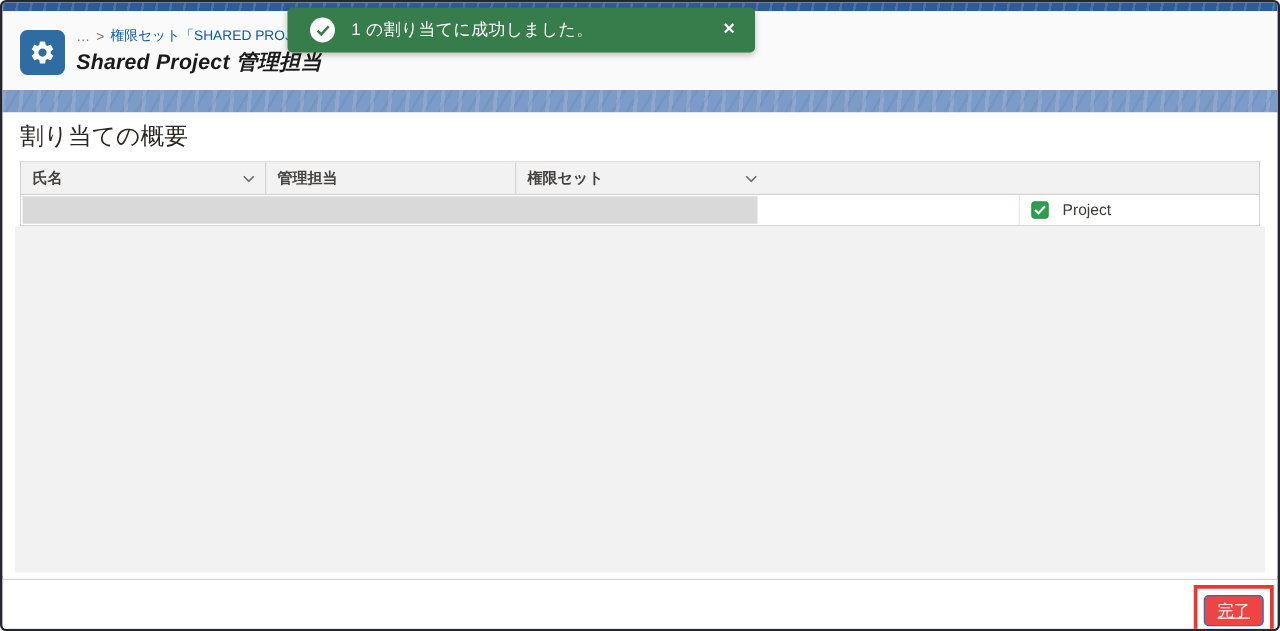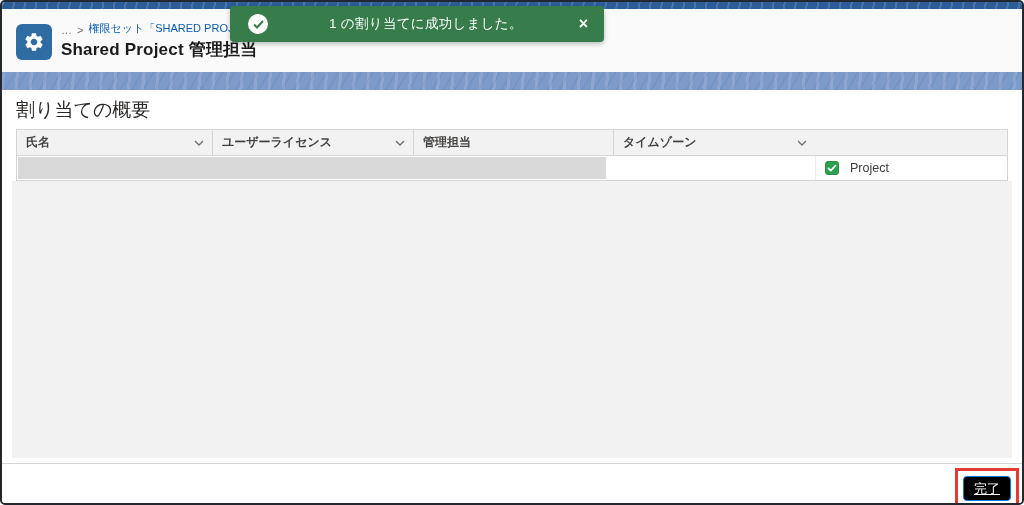--- a/index.html
+++ b/index.html
@@ -38,21 +38,21 @@
   }
   .header-text { margin-left: 9px; }
   .breadcrumb {
     font-size: 11px; color: #706e6b;
     display: flex; align-items: flex-end; gap: 5px;
     margin-bottom: 2px; white-space: nowrap;
   }
   .breadcrumb .crumb-link { color: #0b5cab; text-decoration: none; cursor: pointer; }
   .page-title {
     font-size: 17px; font-weight: bold; color: #1b1b1b;
-    letter-spacing: 0.2px; white-space: nowrap;
+    letter-spacing: 0.2px; white-space: nowrap; font-style: italic;
   }
   
   .strip-mid {
     position: absolute; left: 0; right: 0; top: 70px; height: 18px;
     background: #7d9bc9;
     background-image:
       repeating-linear-gradient(95deg, rgba(255,255,255,0.12) 0 3px, rgba(255,255,255,0) 3px 14px),
       repeating-linear-gradient(-60deg, rgba(60,90,140,0.10) 0 2px, rgba(255,255,255,0) 2px 10px);
   }
   
@@ -107,42 +107,41 @@
   
   .footer {
     position: absolute; left: 0; right: 0; bottom: 0; height: 40px;
     background: #ffffff;
     border-top: 1px solid #d8d6d4;
     display: flex; justify-content: flex-end; align-items: center;
     padding-right: 11px;
   }
   .done-btn {
     width: 48px; height: 25px; margin-top: 10px;
-    background: #000000; color: #ffffff;
+    background: #ef4444; color: #ffffff;
     border: 1px solid #0b76d3; border-radius: 4px;
     font-size: 13px; font-family: inherit;
     cursor: pointer; line-height: 1; text-decoration: underline;
   }
   .annotation-box {
     position: absolute; left: 953px; top: 466px;
     width: 64px; height: 42px;
     border: 3px solid #e53935;
     pointer-events: none; z-index: 6;
   }
   
   .toast {
     position: absolute; left: 228px; top: 4px;
     width: 374px; height: 36px;
     background: #377d4b;
     border-radius: 4px;
     box-shadow: 0 2px 5px rgba(0,0,0,0.25);
     display: flex; align-items: center;
     padding: 0 14px 0 18px;
     z-index: 10;
-    gap: 48px;
   }
   .toast-check {
     width: 20px; height: 20px; border-radius: 50%;
     background: #ffffff;
     display: flex; align-items: center; justify-content: center;
     flex: 0 0 auto;
   }
   .toast-msg {
     color: #ffffff; font-size: 13.5px; margin-left: 13px;
     white-space: nowrap; letter-spacing: 0.3px;
@@ -186,33 +185,25 @@
     <div class="assign-table">
       <div class="thead-row">
         <div class="th col-1">
           <span class="th-label">氏名</span>
           <span class="chevron">
             <svg width="10" height="6" viewBox="0 0 10 6">
                 <path d="M1 1 L5 5 L9 1" stroke="#706e6b" stroke-width="1.3" fill="none"></path>
               </svg>
           </span>
         </div>
-        <div class="th col-2">
-          <span class="th-label">ユーザーライセンス</span>
-          <span class="chevron">
-            <svg width="10" height="6" viewBox="0 0 10 6">
-                <path d="M1 1 L5 5 L9 1" stroke="#706e6b" stroke-width="1.3" fill="none"></path>
-              </svg>
-          </span>
-        </div>
         <div class="th col-3">
           <span class="th-label">管理担当</span>
         </div>
         <div class="th col-4">
-          <span class="th-label">タイムゾーン</span>
+          <span class="th-label">権限セット</span>
           <span class="chevron">
             <svg width="10" height="6" viewBox="0 0 10 6">
                 <path d="M1 1 L5 5 L9 1" stroke="#706e6b" stroke-width="1.3" fill="none"></path>
               </svg>
           </span>
         </div>
       </div>
 
       <div class="tbody-row">
         <div class="redacted-cell"></div>

